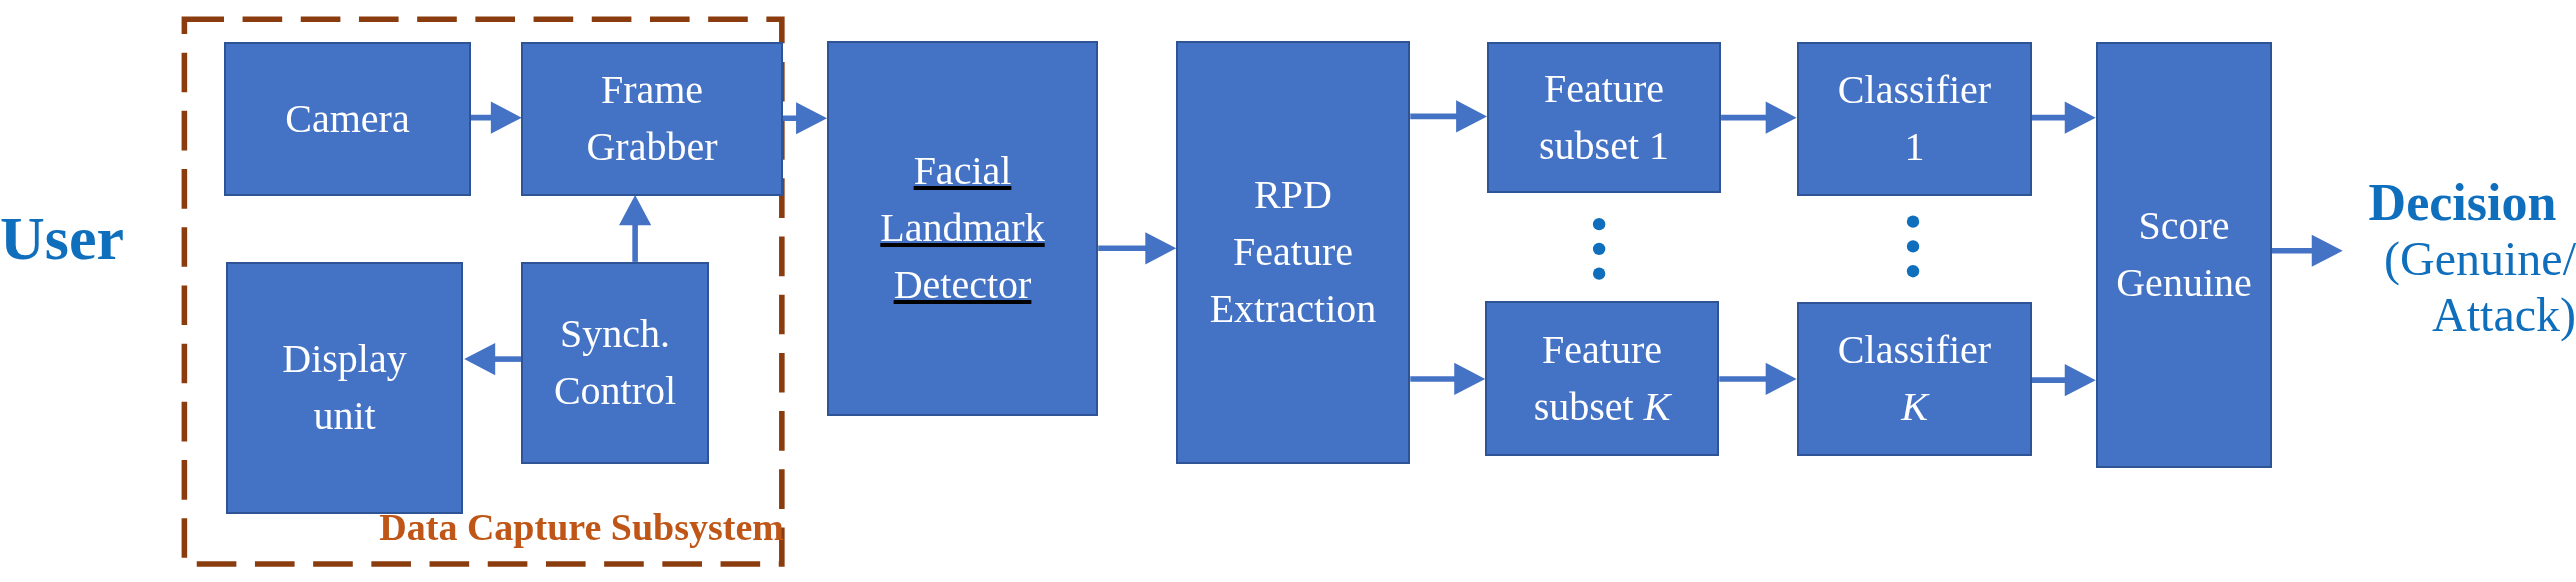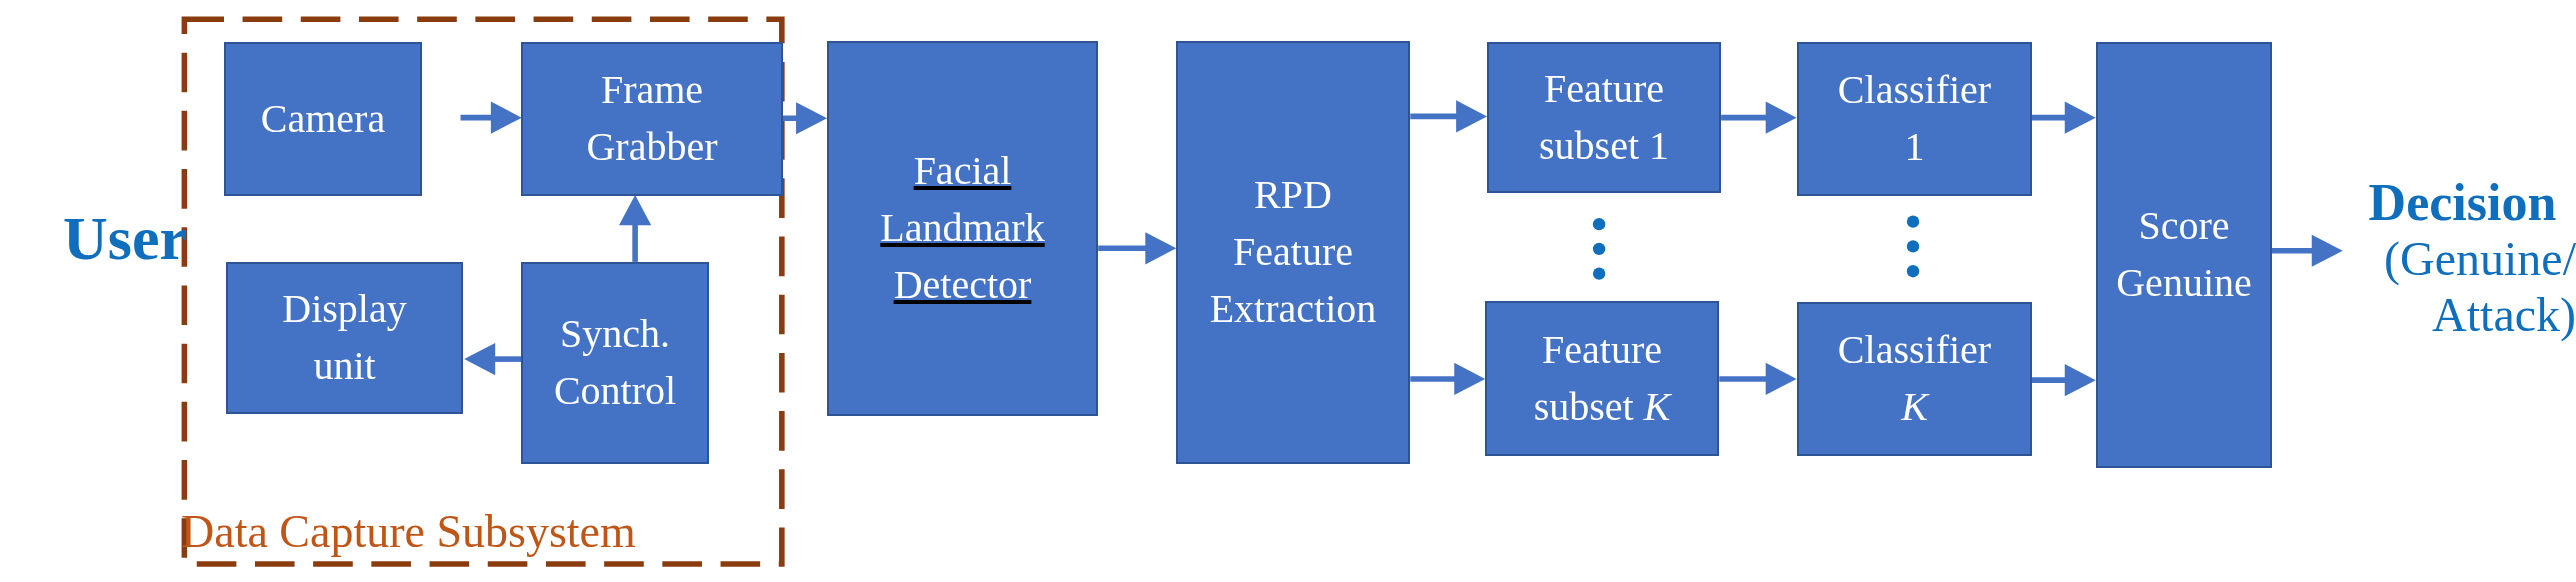--- a/index.html
+++ b/index.html
@@ -37,29 +37,28 @@
   .box-label{
     color:var(--box-text);
     font-size:40px;
     line-height:1.42;
     white-space:pre-line;
     text-align:center;
   }
   .it{font-style:italic;}
   .user-label{
     position:absolute;left:0;top:206px;width:162px;
-    text-align:center;
     color:var(--emphasis-text);
-    font-size:62px;font-weight:bold;line-height:1.05;padding-left:44px;
+    font-size:62px;font-weight:bold;line-height:1.05;
   }
   .subsystem-label{
     position:absolute;left:181px;top:507px;width:603px;
-    text-align:left;
+    text-align:right;
     color:var(--subsystem-label);
-    font-size:46px;line-height:1.1;
+    font-size:38px;line-height:1.1;font-weight:bold;
   }
   .decision-block{
     position:absolute;left:2349px;top:175px;width:227px;
     text-align:center;
     color:var(--emphasis-text);
     line-height:56px;
   }
   .decision-title{font-size:52px;font-weight:bold;display:block;font-family:Liberation Serif, serif;}
   .decision-sub{font-size:48px;display:block;text-align:right;}
 </style>
@@ -148,30 +147,30 @@
   <div class="user-label">User</div>
 
   <div class="subsystem-label">Data Capture Subsystem</div>
 
   <div class="decision-block">
     <span class="decision-title">Decision</span>
     <span class="decision-sub">(Genuine/</span>
     <span class="decision-sub">Attack)</span>
   </div>
 
-  <div class="box" style="left:224px;top:42px;width:198px;height:154px;">
+  <div class="box" style="left:224px;top:42px;width:247px;height:154px;">
     <div class="box-label">Camera</div>
   </div>
 
   <div class="box" style="left:521px;top:42px;width:262px;height:154px;">
     <div class="box-label">Frame
 Grabber</div>
   </div>
 
-  <div class="box" style="left:226px;top:262px;width:237px;height:152px;justify-content:center;">
+  <div class="box" style="left:226px;top:262px;width:237px;height:252px;justify-content:center;">
     <div class="box-label">Display
 unit</div>
   </div>
 
   <div class="box" style="left:521px;top:262px;width:188px;height:202px;">
     <div class="box-label">Synch.
 Control</div>
   </div>
 
   <div class="box" style="left:827px;top:41px;width:271px;height:375px;text-decoration:underline;">

